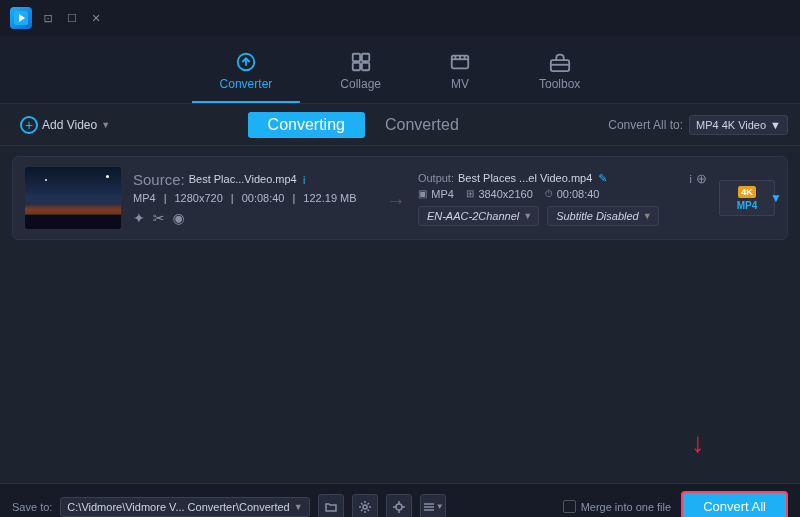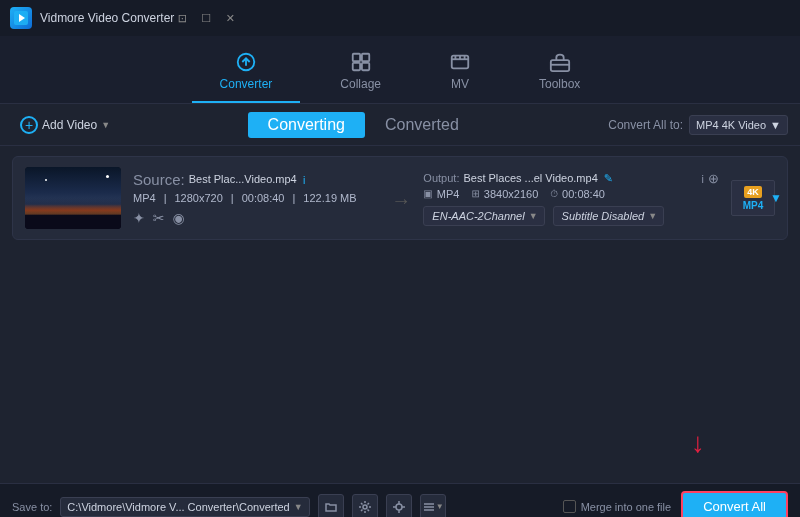--- a/index.html
+++ b/index.html
@@ -241,21 +241,21 @@
       border-radius: 3px;
       font-size: 11px;
       display: flex; align-items: center; gap: 4px;
       cursor: pointer;
       font-style: italic;
     }
     .settings-select .sel-arrow { color: #888; font-size: 9px; }
 
     
     #format-badge {
-      width: 44px; height: 36px;
+      width: 56px; height: 36px;
       background: #2a2f42;
       border: 1px solid #3a3f52;
       border-radius: 2px;
       display: flex; flex-direction: column; align-items: center; justify-content: center;
       flex-shrink: 0;
       position: relative;
     }
     #format-badge-label {
       color: #fff; font-size: 9px; font-weight: bold; background: #e8a020;
       padding: 1px 3px; border-radius: 2px; margin-bottom: 2px;
@@ -347,21 +347,20 @@
         <rect width="14" height="14" rx="2" fill="url(#lg)"></rect>
         <defs>
             <linearGradient id="lg" x1="0" y1="0" x2="14" y2="14">
               <stop stop-color="#1eb0f5"></stop>
               <stop offset="1" stop-color="#0e6cd6"></stop>
             </linearGradient>
           </defs>
         <polygon points="5,3 11,7 5,11" fill="white"></polygon>
       </svg>
     </div>
-    <span id="app-title">Vidmore Video Converter</span>
     <div id="window-controls">
       <div class="win-btn">⊡</div>
       <div class="win-btn">☐</div>
       <div class="win-btn">✕</div>
     </div>
   </div>
 
   <div id="nav-bar">
     <div class="nav-tab active">
       <svg viewBox="0 0 24 24" fill="none" stroke="#1eb0f5" stroke-width="2">

